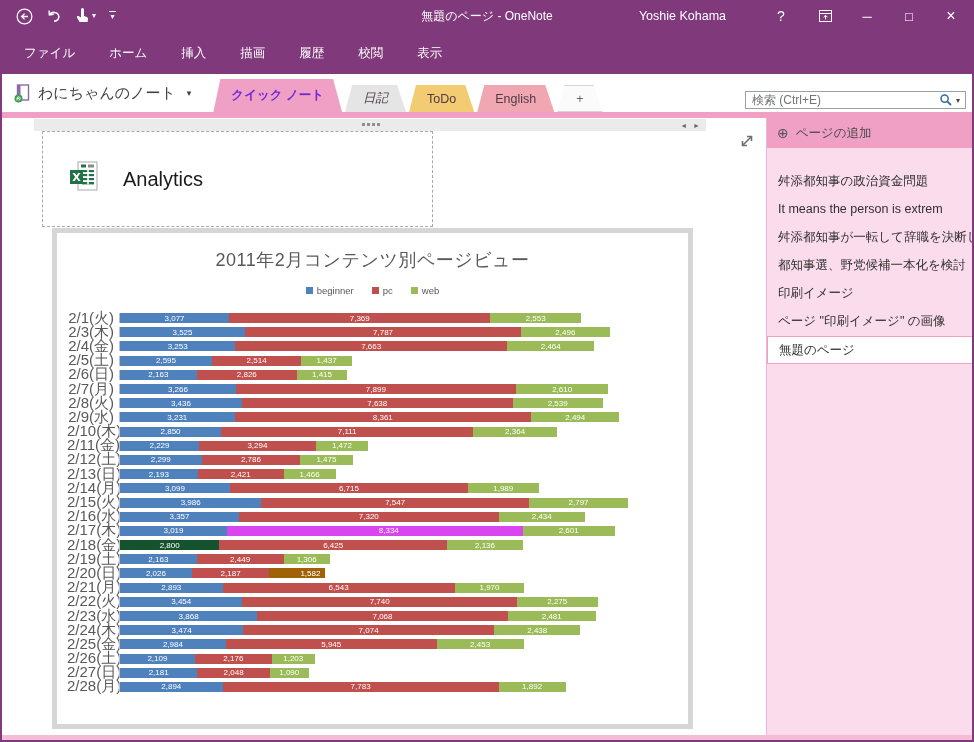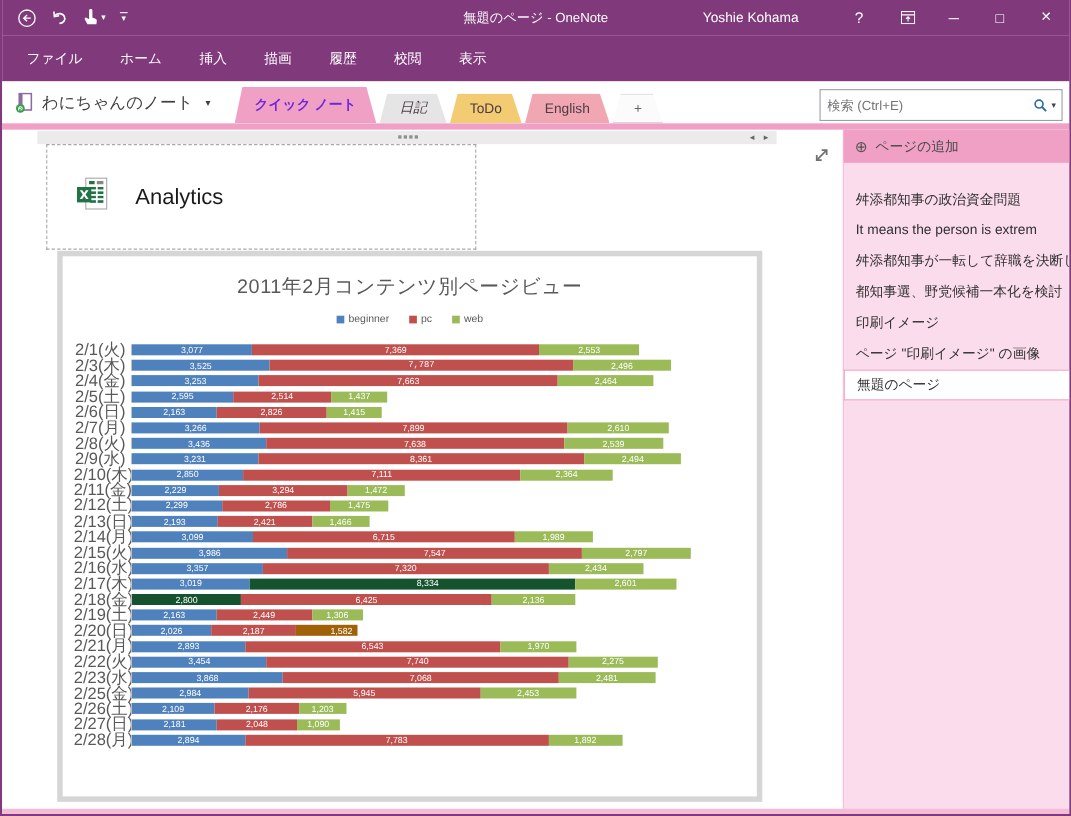--- a/index.html
+++ b/index.html
@@ -39,21 +39,21 @@
   .nb-name { display:flex; align-items:center; gap:7px; margin-left:12px;
              height:100%; font-size:15px; color:#404040; }
   .nb-name .chev { font-size:9px; color:#404040; margin-left:4px; }
   .tabs { display:flex; align-items:flex-end; margin-left:22px; height:100%; }
   .tab { height:27px; padding:0 18px; display:flex; align-items:center;
          font-size:12.5px; color:#4d3b46; margin-right:3px;
          clip-path:polygon(7px 0, calc(100% - 9px) 0, 100% 100%, 0 100%); }
   .tab.active { height:33px; font-weight:bold; color:#6d28d9; }
   .tab.addsec { background:#fbfbfb; border:1px solid #d5d5d5; color:#666;
                 clip-path:polygon(7px 0, calc(100% - 9px) 0, 100% 100%, 0 100%); }
-  .searchbox { position:absolute; right:6px; top:7px; width:221px; height:29px;
+  .searchbox { position:absolute; right:6px; top:17px; width:221px; height:18px;
                background:#fff; border:1px solid #9aa0a6; display:flex; align-items:center; }
   .searchbox input { flex:1; border:none; outline:none; font-size:12px; color:#666;
                      padding-left:6px; background:transparent;
                      font-family:"Liberation Sans",sans-serif; }
   .searchbox .sdd { font-size:8px; color:#444; margin:0 5px 0 3px; }
 
   .accent-strip { height:6px; flex:none; }
   .bottom-strip { height:5px; flex:none; }
 
   
@@ -259,21 +259,21 @@
               <div class="bars">
                 <div class="seg" style="width: 20.2434%; background: rgb(79, 129, 189);">3,077</div>
                 <div class="seg" style="width: 48.4803%; background: rgb(192, 80, 77);">7,369</div>
                 <div class="seg" style="width: 16.7961%; background: rgb(155, 187, 89);">2,553</div>
               </div>
             </div>
             <div class="crow">
               <span class="rlabel">2/3(木)</span>
               <div class="bars">
                 <div class="seg" style="width: 23.1908%; background: rgb(79, 129, 189);">3,525</div>
-                <div class="seg" style="width: 51.2303%; background: rgb(192, 80, 77); font-family: Liberation Mono, monospace;">7,787</div>
+                <div class="seg" style="width: 51.2303%; background: rgb(192, 80, 77);">7,787</div>
                 <div class="seg" style="width: 16.4211%; background: rgb(155, 187, 89);">2,496</div>
               </div>
             </div>
             <div class="crow">
               <span class="rlabel">2/4(金)</span>
               <div class="bars">
                 <div class="seg" style="width: 21.4013%; background: rgb(79, 129, 189);">3,253</div>
                 <div class="seg" style="width: 50.4145%; background: rgb(192, 80, 77);">7,663</div>
                 <div class="seg" style="width: 16.2105%; background: rgb(155, 187, 89);">2,464</div>
               </div>
@@ -371,21 +371,21 @@
               <div class="bars">
                 <div class="seg" style="width: 22.0855%; background: rgb(79, 129, 189);">3,357</div>
                 <div class="seg" style="width: 48.1579%; background: rgb(192, 80, 77);">7,320</div>
                 <div class="seg" style="width: 16.0132%; background: rgb(155, 187, 89);">2,434</div>
               </div>
             </div>
             <div class="crow">
               <span class="rlabel">2/17(木)</span>
               <div class="bars">
                 <div class="seg" style="width: 19.8618%; background: rgb(79, 129, 189);">3,019</div>
-                <div class="seg" style="width: 54.8289%; background: #14532d; padding-left: 28px;">8,334</div>
+                <div class="seg" style="width: 54.8289%; background: #d946ef; padding-left: 28px;">8,334</div>
                 <div class="seg" style="width: 17.1118%; background: rgb(155, 187, 89);">2,601</div>
               </div>
             </div>
             <div class="crow">
               <span class="rlabel">2/18(金)</span>
               <div class="bars">
                 <div class="seg" style="width: 18.4211%; background: #14532d;">2,800</div>
                 <div class="seg" style="width: 42.2697%; background: rgb(192, 80, 77);">6,425</div>
                 <div class="seg" style="width: 14.0526%; background: rgb(155, 187, 89);">2,136</div>
               </div>
@@ -421,20 +421,28 @@
                 <div class="seg" style="width: 50.9211%; background: rgb(192, 80, 77);">7,740</div>
                 <div class="seg" style="width: 14.9671%; background: rgb(155, 187, 89);">2,275</div>
               </div>
             </div>
             <div class="crow">
               <span class="rlabel">2/23(水)</span>
               <div class="bars">
                 <div class="seg" style="width: 25.4474%; background: rgb(79, 129, 189);">3,868</div>
                 <div class="seg" style="width: 46.5%; background: rgb(192, 80, 77);">7,068</div>
                 <div class="seg" style="width: 16.3224%; background: rgb(155, 187, 89);">2,481</div>
+              </div>
+            </div>
+            <div class="crow">
+              <span class="rlabel">2/24(木)</span>
+              <div class="bars">
+                <div class="seg" style="width: 22.8553%; background: rgb(79, 129, 189);">3,474</div>
+                <div class="seg" style="width: 46.5395%; background: rgb(192, 80, 77);">7,074</div>
+                <div class="seg" style="width: 16.0395%; background: rgb(155, 187, 89);">2,438</div>
               </div>
             </div>
             <div class="crow">
               <span class="rlabel">2/25(金)</span>
               <div class="bars">
                 <div class="seg" style="width: 19.6316%; background: rgb(79, 129, 189);">2,984</div>
                 <div class="seg" style="width: 39.1118%; background: rgb(192, 80, 77);">5,945</div>
                 <div class="seg" style="width: 16.1382%; background: rgb(155, 187, 89);">2,453</div>
               </div>
             </div>

